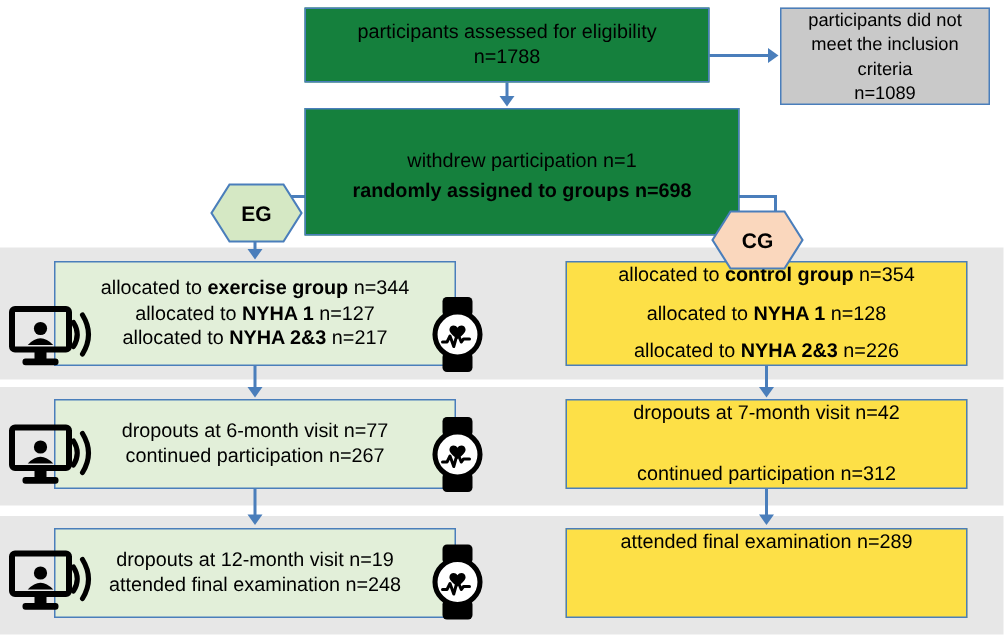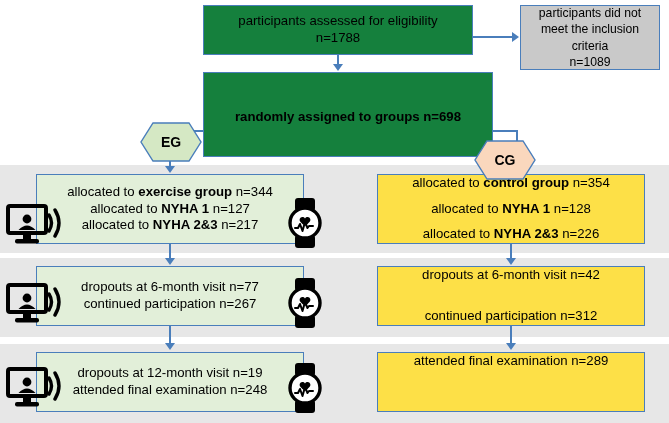--- a/index.html
+++ b/index.html
@@ -134,41 +134,42 @@
 
   <div class="box grey" id="box-excluded">
     <div class="ln">participants did not</div>
     <div class="ln">meet the inclusion</div>
     <div class="ln">criteria</div>
     <div class="ln">n=1089</div>
   </div>
 
   <div class="box" id="box-included">
     <div class="sp"></div>
+    <div class="ln">withdrew participation n=1</div>
     <div class="ln" style="font-weight:bold;">randomly assigned to groups n=698</div>
   </div>
 
   <div class="box green" id="box-eg-alloc">
     <div class="ln"><span>allocated to </span><b>exercise group</b><span> n=344</span></div>
     <div class="ln"><span>allocated to </span><b>NYHA 1</b><span> n=127</span></div>
     <div class="ln"><span>allocated to </span><b>NYHA 2&amp;3</b><span> n=217</span></div>
   </div>
 
   <div class="box peach" id="box-cg-alloc">
     <div class="ln"><span>allocated to </span><b>control group</b><span> n=354</span></div>
     <div class="ln"><span>allocated to </span><b>NYHA 1</b><span> n=128</span></div>
     <div class="ln"><span>allocated to </span><b>NYHA 2&amp;3</b><span> n=226</span></div>
   </div>
 
   <div class="box green" id="box-eg-6m">
     <div class="ln">dropouts at 6-month visit n=77</div>
     <div class="ln">continued participation n=267</div>
   </div>
   <div class="box peach" id="box-cg-6m">
-    <div class="ln">dropouts at 6-month visit n=42</div>
+    <div class="ln">dropouts at 7-month visit n=42</div>
     <div class="ln">continued participation n=312</div>
   </div>
 
   <div class="box green" id="box-eg-12m">
     <div class="ln">dropouts at 12-month visit n=19</div>
     <div class="ln">attended final examination  n=248</div>
   </div>
   <div class="box peach" id="box-cg-12m">
     <div class="ln">attended final examination  n=289</div>
   </div>

